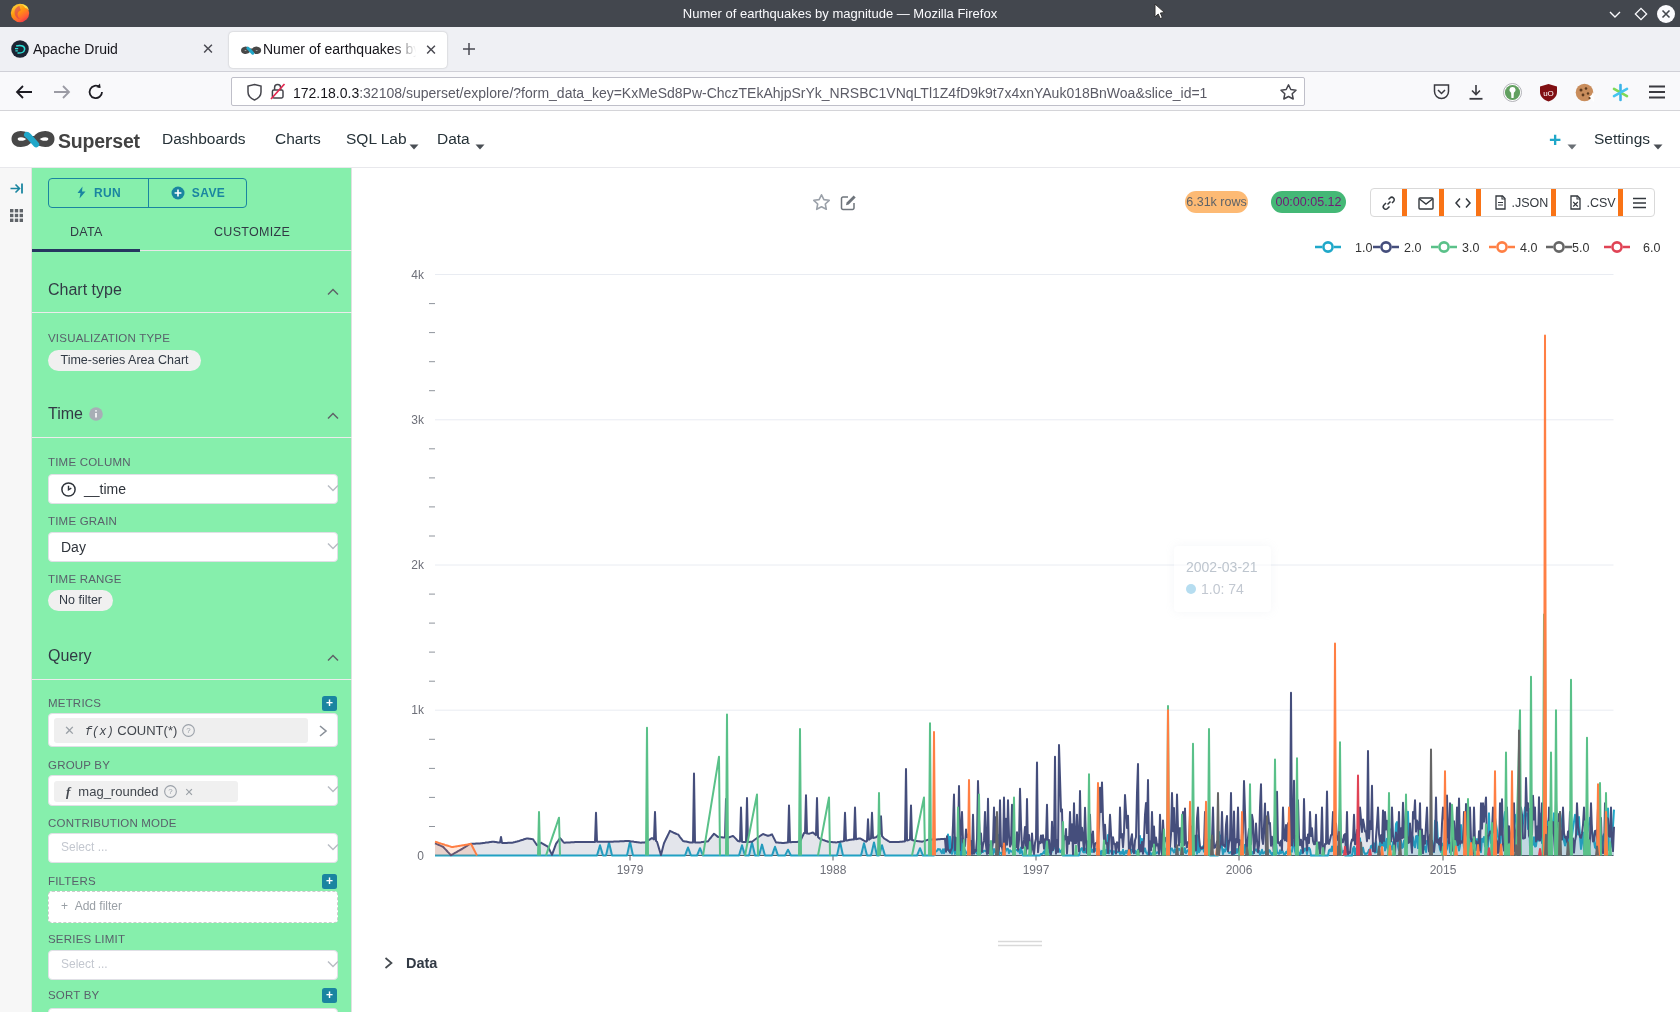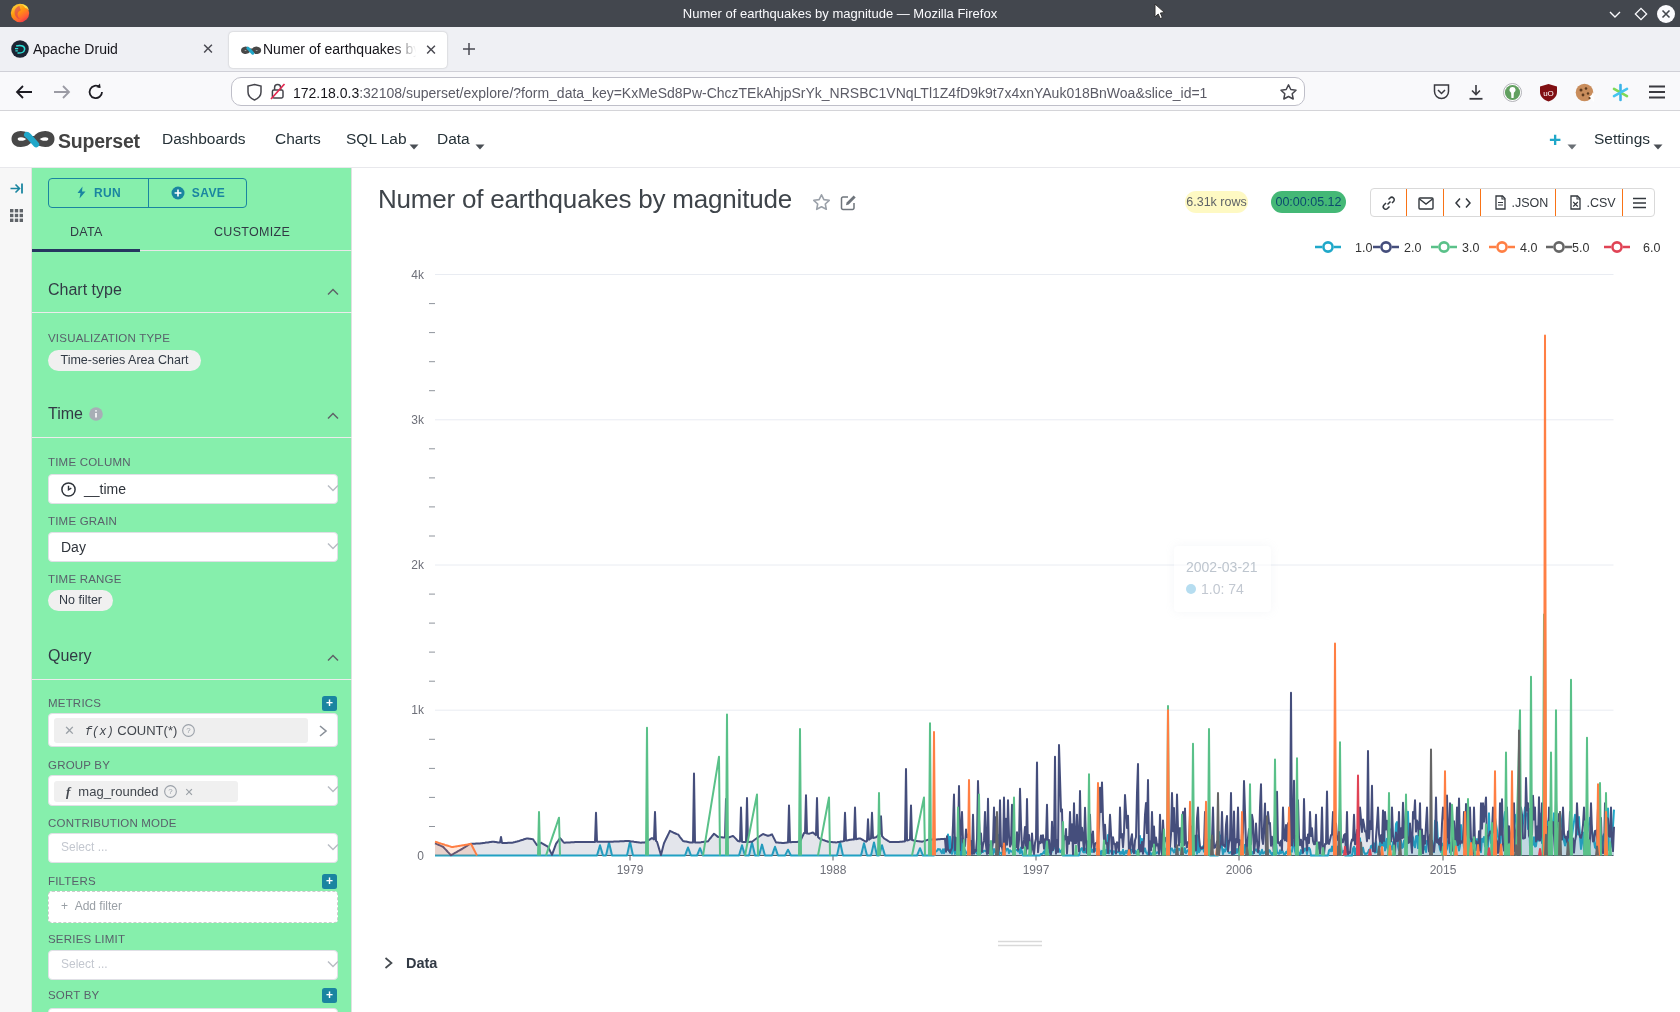--- a/index.html
+++ b/index.html
@@ -8,21 +8,21 @@
 .titlebar .ttl{position:absolute;left:0;right:0;top:6px;text-align:center;font-size:13px;color:#fbfbfe}
 
 .tabbar{position:absolute;left:0;top:27px;width:1680px;height:45px;background:#eff0f4;border-bottom:1px solid #d0d0d7}
 .tab1{position:absolute;left:0;top:0;width:222px;height:44px}
 .tab1 .txt{position:absolute;left:33px;top:14px;font-size:14px;color:#15141a}
 .tabx{position:absolute;top:13px;width:18px;height:18px;color:#4a4a52;font-size:15px;text-align:center;line-height:18px}
 .tab2{position:absolute;left:229px;top:5px;width:218px;height:36px;background:#fff;border-radius:4px;box-shadow:0 0 2px rgba(0,0,0,.25)}
 .tab2 .txt{position:absolute;left:34px;top:9px;width:158px;font-size:14px;color:#15141a;white-space:nowrap;overflow:hidden;-webkit-mask-image:linear-gradient(90deg,#000 82%,transparent 97%);mask-image:linear-gradient(90deg,#000 82%,transparent 97%)}
 
 .navbar{position:absolute;left:0;top:72px;width:1680px;height:39px;background:#f9f9fb;border-bottom:1px solid #d4d4d8}
-.urlbar{position:absolute;left:231px;top:5px;width:1074px;height:29px;background:#fff;border:1px solid #bfbfc9;border-radius:10px}
+.urlbar{position:absolute;left:231px;top:5px;width:1074px;height:29px;background:#fff;border:1px solid #bfbfc9;border-radius:2px}
 .urltxt{position:absolute;left:61px;top:6.5px;font-size:14px;color:#5b5b66;white-space:nowrap}
 .urltxt b{color:#15141a;font-weight:normal}
 
 .sshead{position:absolute;left:0;top:111px;width:1680px;height:57px;background:#fff;border-bottom:1px solid #e8e8ec}
 .ssnav{position:absolute;top:19px;font-size:15.5px;color:#263238}
 
 .istrip{position:absolute;left:0;top:168px;width:32px;height:844px;background:#f7f7f7;border-right:1px solid #e3e3e3}
 .sidebar{position:absolute;left:32px;top:168px;width:320px;height:844px;background:#86efac;border-right:1px solid #e0e0e0}
 .main{position:absolute;left:353px;top:168px;width:1327px;height:844px;background:#fff}
 
@@ -39,21 +39,21 @@
 .sel{position:absolute;left:16px;width:290px;height:30px;border:1px solid #e0e0e6;border-radius:4px;background:#fff}
 .sel .ph{position:absolute;left:12px;top:6px;font-size:12px;color:#c3c7cf}
 .sel .vv{position:absolute;left:12px;top:6px;font-size:14px;color:#2f343b}
 .sel .cv{position:absolute;right:10px;top:9px}
 .plusbtn{position:absolute;left:290px;width:15px;height:15px;background:#1a85a0;border-radius:2.5px;color:#fff;font-size:12px;font-weight:bold;text-align:center;line-height:14px}
 .chip{position:absolute;background:#efefef;border-radius:3px;font-size:13px;color:#41464d}
 
 .h1row{position:absolute;left:25px;top:16px;font-size:26px;color:#3e444a;letter-spacing:-0.2px}
 .rowpill{position:absolute;top:23px;height:22px;border-radius:11px;font-size:12.5px;line-height:22px;text-align:center}
 .btngrp{position:absolute;left:1016.5px;top:20px;height:29px;border:1px solid #d9d9d9;border-radius:4px;background:#fff}
-.btngrp .cell{position:absolute;top:0;height:27px;border-right:1px solid #f97316;text-align:center}
+.btngrp .cell{position:absolute;top:0;height:27px;border-right:5px solid #f97316;text-align:center}
 .legend{position:absolute;top:72px;font-size:12.5px;color:#333}
 .litem{position:absolute;top:0;height:14px;white-space:nowrap}
 .datarow{position:absolute;left:30px;top:787px;font-size:14.5px;font-weight:bold;color:#323a45}
 .grip{position:absolute;left:645px;top:772px;width:44px}
 .ttip{position:absolute;left:821px;top:378px;width:97px;height:66px;background:rgba(255,255,255,.5);border-radius:4px;box-shadow:0 0 10px rgba(170,180,195,.12)}
 .ttip .l1{position:absolute;left:12px;top:13px;font-size:14px;color:#bdc5ce}
 .ttip .l2{position:absolute;left:12px;top:35px;font-size:14px;color:#c2c8d1}
 </style></head><body>
 
 <div class="titlebar">
@@ -322,30 +322,29 @@
           <path d="M1 1.5 L6 6.5 L11 1.5" stroke="#b9bdc4" stroke-width="1.5" fill="none"></path>
         </svg>
       </span>
     </div>
   <div class="lbl" style="top:821px">SORT BY</div>
     <div class="plusbtn" style="top:820px">+</div>
   <div class="sel" style="top:840px"></div>
 </div>
 
 <div class="main">
-  <div class="h1row">Numer of earthquakes by magnitude</div>
   <svg width="19" height="19" viewBox="0 0 19 19" style="position:absolute;left:459px;top:25px">
       <path d="M9.5 1.8 L11.9 6.6 L17.2 7.3 L13.3 11 L14.3 16.3 L9.5 13.8 L4.7 16.3 L5.7 11 L1.8 7.3 L7.1 6.6 Z" stroke="#9ba1a9" stroke-width="1.6" fill="none" stroke-linejoin="round"></path>
     </svg>
   <svg width="17" height="17" viewBox="0 0 17 17" style="position:absolute;left:487px;top:26px">
       <path d="M8 3 H3 a1.5 1.5 0 0 0 -1.5 1.5 V14 a1.5 1.5 0 0 0 1.5 1.5 H12.5 A1.5 1.5 0 0 0 14 14 V9" stroke="#6f757c" stroke-width="1.5" fill="none"></path>
       <path d="M6 11.2 L6.6 8.4 L13.6 1.4 L15.7 3.5 L8.7 10.5 Z" fill="#6f757c"></path>
     </svg>
-  <div class="rowpill" style="left:832px;width:63px;background:#fef9c3;color:#5f6368">6.31k rows</div>
-  <div class="rowpill" style="left:918px;width:75px;background:#44b876;color:#0c4a6e">00:00:05.12</div>
+  <div class="rowpill" style="left:832px;width:63px;background:#fdba74;color:#5f6368">6.31k rows</div>
+  <div class="rowpill" style="left:918px;width:75px;background:#44b876;color:#701a75">00:00:05.12</div>
   <div class="btngrp" style="width:285px">
     <div class="cell" style="left:0;width:36px">
         <svg width="16" height="16" viewBox="0 0 16 16" style="position:absolute;left:10px;top:6px">
           <path d="M6.5 9.5 L9.5 6.5 M7.5 4.5 L9 3 a2.47 2.47 0 0 1 3.5 3.5 L11 8 M5 8 L3 10 a2.47 2.47 0 0 0 3.5 3.5 L8.5 11.5" stroke="#33383e" stroke-width="1.5" fill="none"></path>
         </svg>
       </div>
     <div class="cell" style="left:37px;width:36px">
         <svg width="16" height="13" viewBox="0 0 16 13" style="position:absolute;left:10px;top:8px">
           <rect x="1" y="1" width="14" height="11" rx="1" stroke="#33383e" stroke-width="1.4" fill="none"></rect>
           <path d="M1.5 2 L8 7 L14.5 2" stroke="#33383e" stroke-width="1.4" fill="none"></path>

